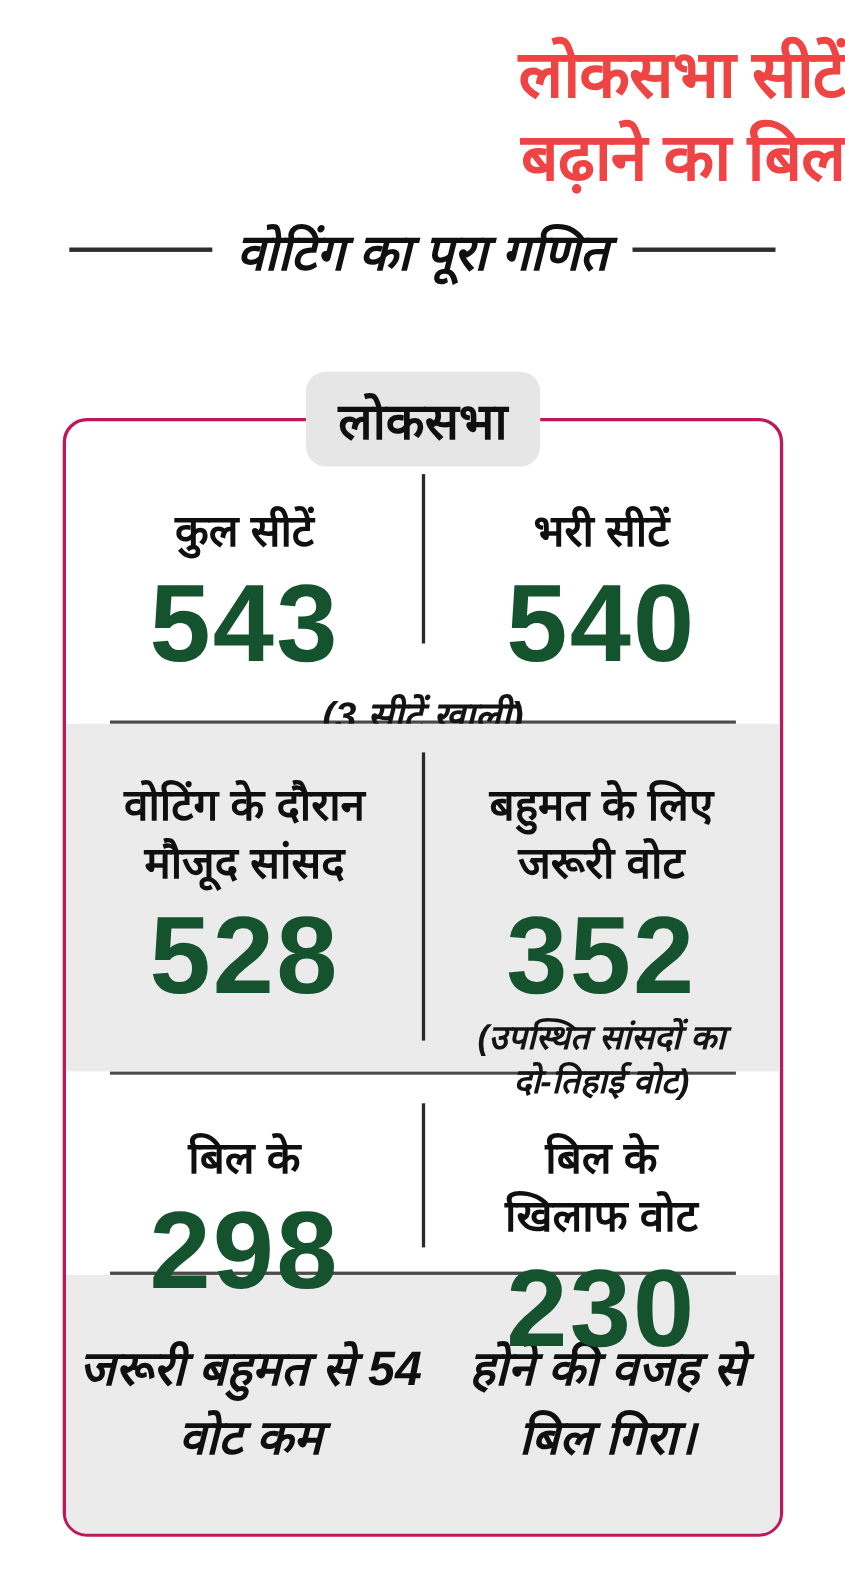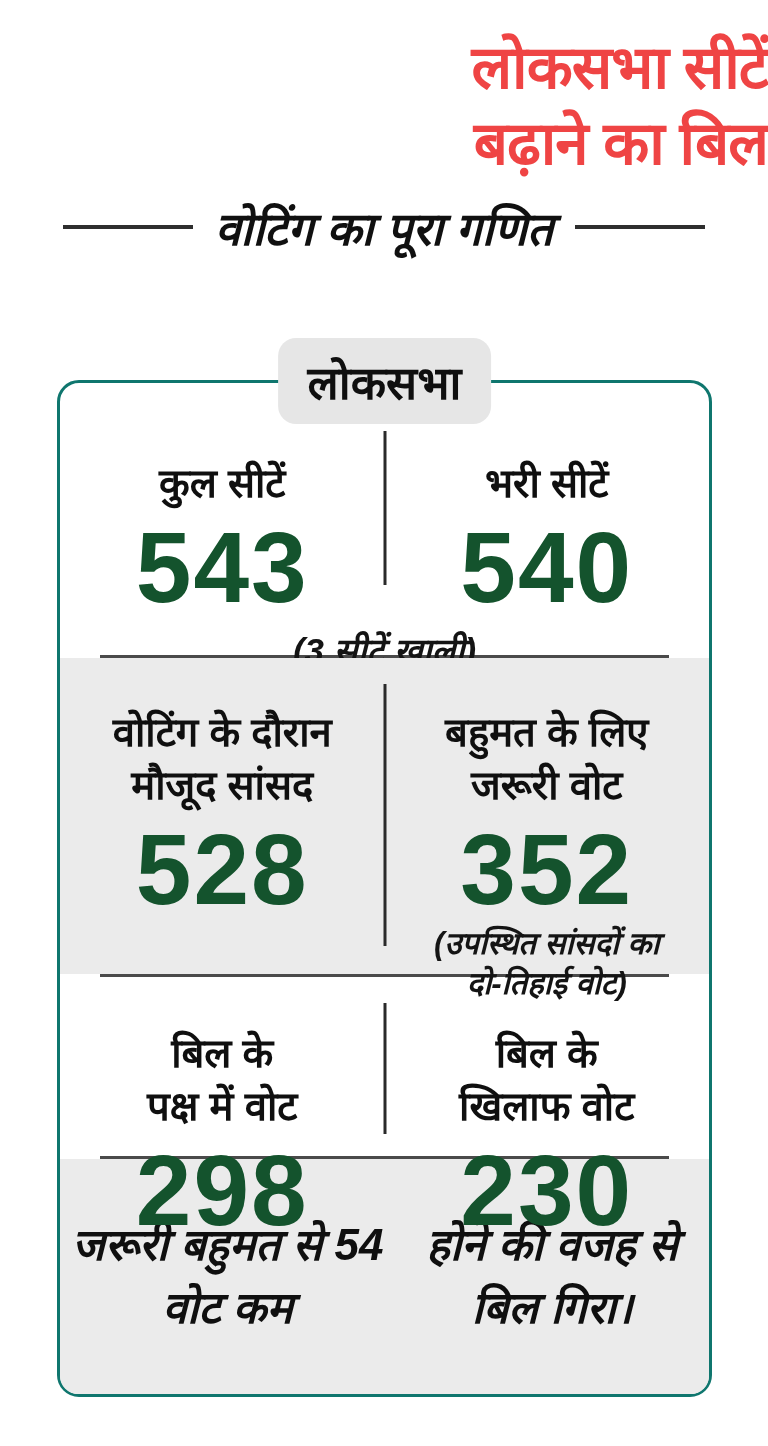--- a/index.html
+++ b/index.html
@@ -37,21 +37,21 @@
     color: #101010;
     white-space: nowrap;
   }
 
   
   .card {
     position: absolute;
     left: 57px; top: 380px;
     width: 655px; height: 1017px;
     background: #ffffff;
-    border: 3px solid #0f766e;
+    border: 3px solid #be185d;
     border-radius: 22px;
     display: flex;
     flex-direction: column;
   }
   .badge {
     position: absolute;
     top: -45px; left: 50%;
     transform: translateX(-50%);
     background: #e6e6e6;
     border-radius: 18px;
@@ -191,21 +191,20 @@
     </div>
 
     <div class="hdiv"></div>
 
     <div class="sec sec3">
       <div class="vdiv"></div>
       <div class="cols">
         <div class="col">
           <div class="label">
             <div>बिल के</div>
-            <div>पक्ष में वोट</div>
           </div>
           <div class="num">298</div>
         </div>
         <div class="col">
           <div class="label">
             <div>बिल के</div>
             <div>खिलाफ वोट</div>
           </div>
           <div class="num">230</div>
         </div>

